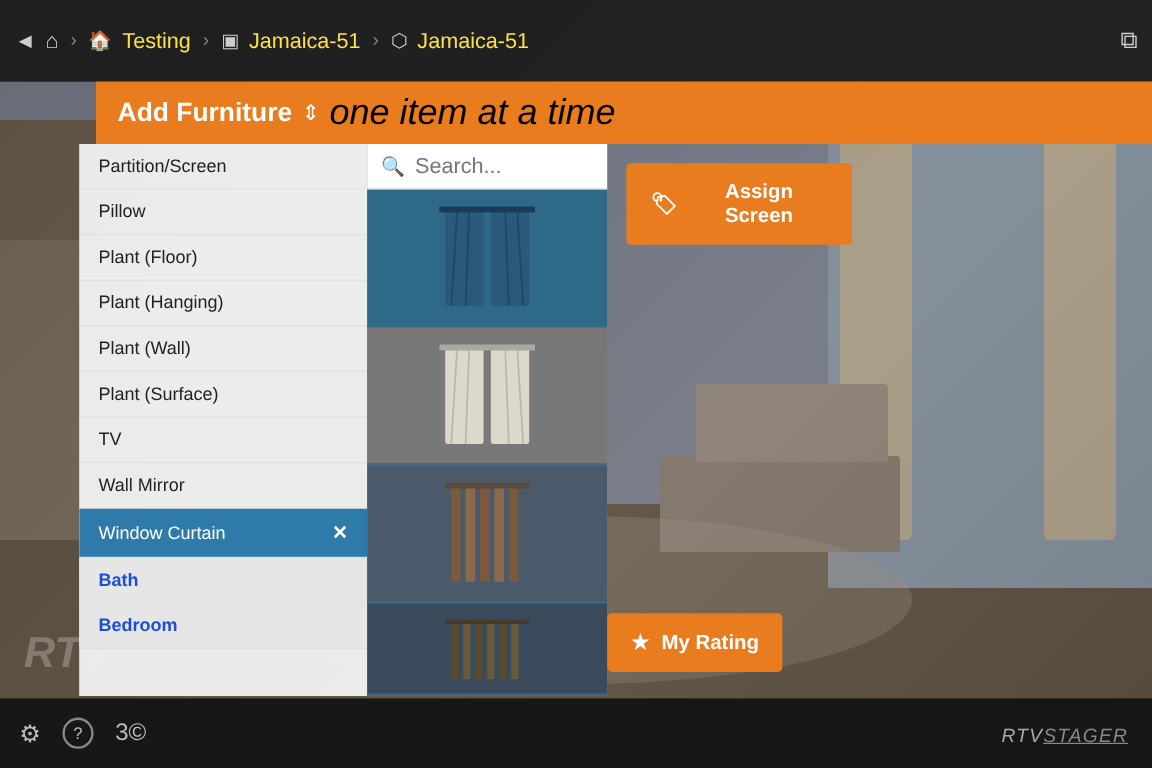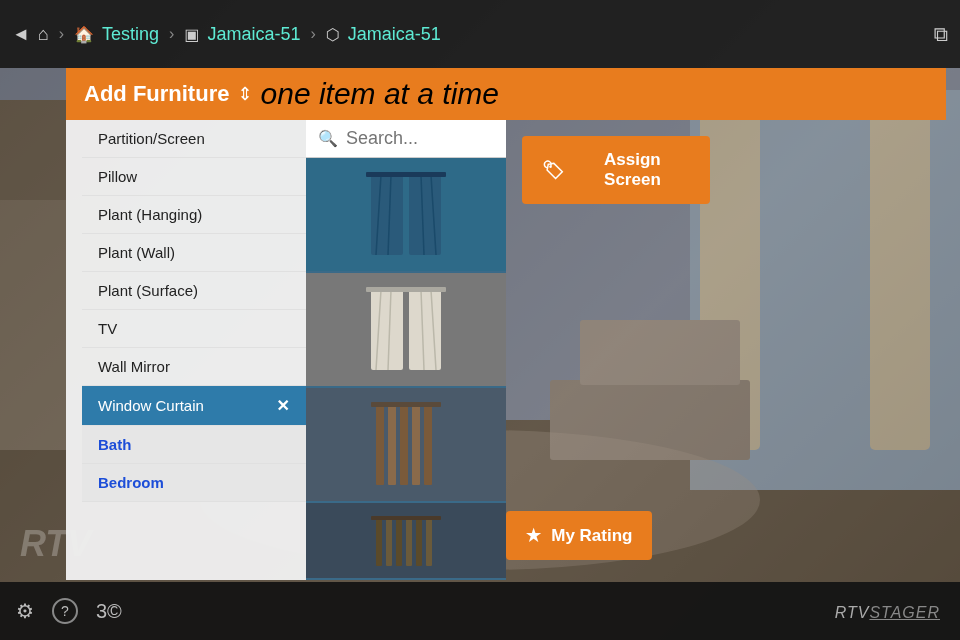--- a/index.html
+++ b/index.html
@@ -38,38 +38,38 @@
       color: #ccc;
       font-size: 18px;
       cursor: pointer;
     }
     .nav-separator {
       color: #888;
       font-size: 16px;
       margin: 0 2px;
     }
     .nav-label {
-      color: #5eead4;
+      color: #fde047;
       font-size: 18px;
     }
     .nav-page-icon {
       color: #ccc;
       font-size: 16px;
     }
     .nav-right {
       margin-left: auto;
       color: #ccc;
       font-size: 20px;
     }
 
     
     .orange-header {
       position: absolute;
       top: 68px;
-      left: 66px;
+      left: 80px;
       width: 880px;
       height: 52px;
       background: #e87c1e;
       display: flex;
       align-items: center;
       padding: 0 18px;
       z-index: 100;
     }
     .orange-header-text {
       color: #fff;
@@ -91,21 +91,20 @@
     
     .sidebar {
       position: absolute;
       top: 120px;
       left: 66px;
       width: 240px;
       bottom: 60px;
       background: rgba(240, 240, 240, 0.97);
       z-index: 90;
       overflow-y: auto;
-      padding-left: 16px;
     }
     .sidebar-item {
       padding: 10px 16px;
       font-size: 15px;
       color: #222;
       cursor: pointer;
       border-bottom: 1px solid #e0e0e0;
       display: flex;
       align-items: center;
       justify-content: space-between;
@@ -339,20 +338,23 @@
 </div>
 
 <div class="sidebar">
   <div class="sidebar-item">
     <span>Partition/Screen</span>
   </div>
   <div class="sidebar-item">
     <span>Pillow</span>
   </div>
   <div class="sidebar-item">
+    <span>Plant (Floor)</span>
+  </div>
+  <div class="sidebar-item">
     <span>Plant (Hanging)</span>
   </div>
   <div class="sidebar-item">
     <span>Plant (Wall)</span>
   </div>
   <div class="sidebar-item">
     <span>Plant (Surface)</span>
   </div>
   <div class="sidebar-item">
     <span>TV</span>

